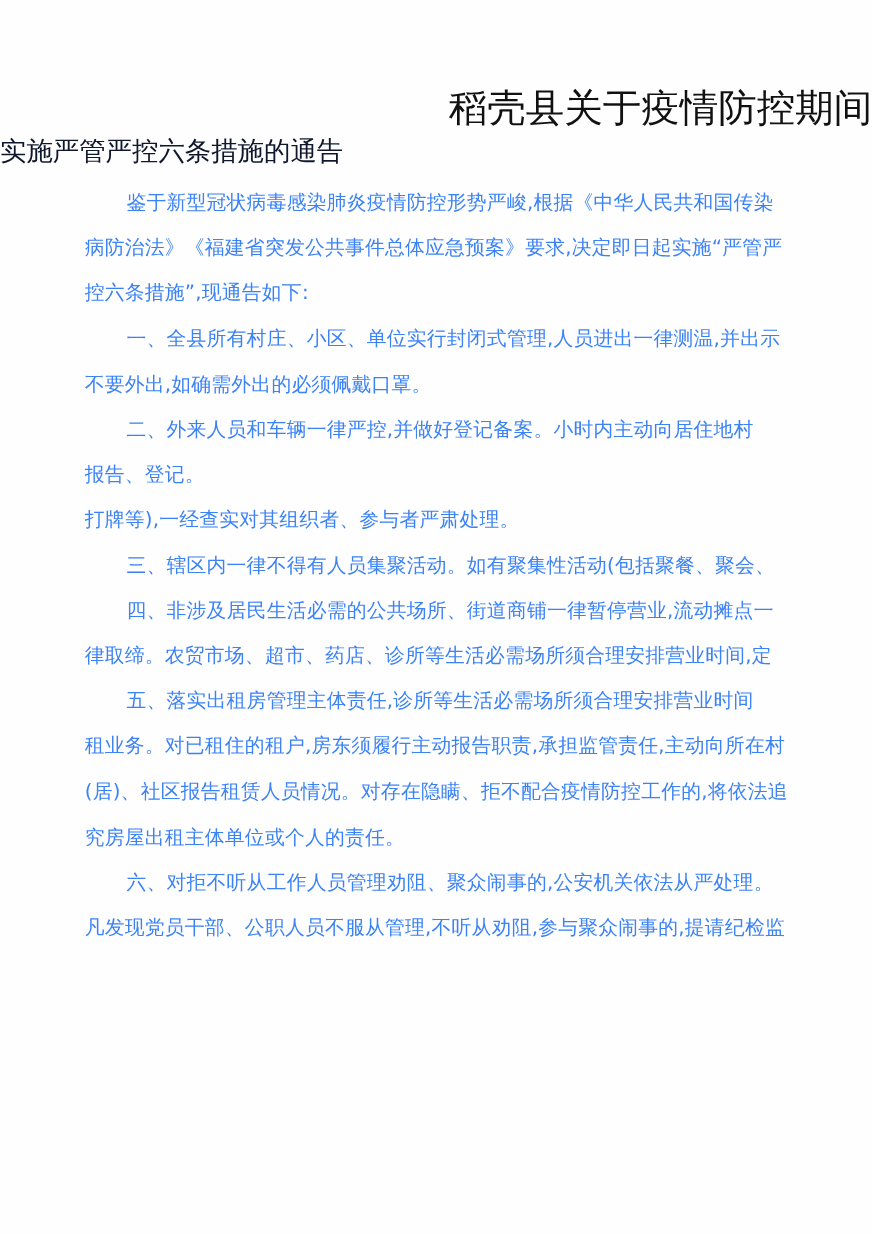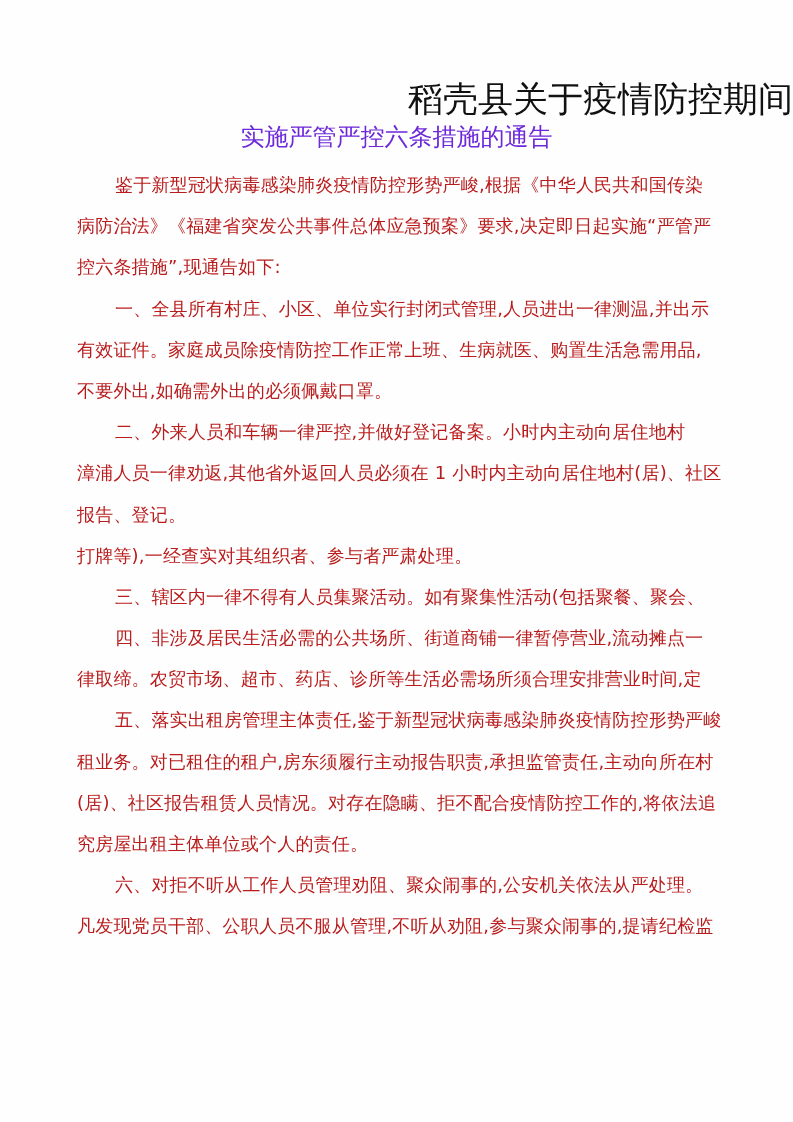--- a/index.html
+++ b/index.html
@@ -9,25 +9,25 @@
     background: #fefefe; color: #111111;
     font-family: "DejaVu Serif", "Liberation Serif", serif;
   }
   .title {
     position: absolute; left: 0; width: 793px; top: 62px;
     text-align: right; font-size: 35px; line-height: 50px; font-weight: normal;
     letter-spacing: 0px; color: #111; margin-top: 12px;
   }
   .subtitle {
     position: absolute; left: 0; width: 793px; top: 117px;
-    text-align: center; font-size: 24px; line-height: 40px; color: #6d28d9;
+    font-size: 24px; line-height: 40px; color: #0f172a;
   }
   .body {
     position: absolute; left: 77px; top: 164px; width: 650px;
-    font-size: 18px; color: #b91c1c;
+    font-size: 18px; color: #3b82f6;
   }
   .line {
     height: 41.2px; line-height: 41.2px; white-space: nowrap;
     font-family: "DejaVu Sans", "Liberation Sans", sans-serif;
     letter-spacing: 0.2px;
   }
   .line.indent { padding-left: 38px; }
 </style>
 </head>
 <body>
@@ -39,42 +39,40 @@
   <div class="body">
 
     <div>
       <div class="line indent">鉴于新型冠状病毒感染肺炎疫情防控形势严峻,根据《中华人民共和国传染</div>
       <div class="line">病防治法》《福建省突发公共事件总体应急预案》要求,决定即日起实施“严管严</div>
       <div class="line">控六条措施”,现通告如下:</div>
     </div>
 
     <div>
       <div class="line indent">一、全县所有村庄、小区、单位实行封闭式管理,人员进出一律测温,并出示</div>
-      <div class="line">有效证件。家庭成员除疫情防控工作正常上班、生病就医、购置生活急需用品,</div>
       <div class="line">不要外出,如确需外出的必须佩戴口罩。</div>
     </div>
 
     <div>
       <div class="line indent">二、外来人员和车辆一律严控,并做好登记备案。小时内主动向居住地村</div>
-      <div class="line">漳浦人员一律劝返,其他省外返回人员必须在 1 小时内主动向居住地村(居)、社区</div>
       <div class="line">报告、登记。</div>
     </div>
 
     <div>
       <div class="line">打牌等),一经查实对其组织者、参与者严肃处理。</div>
       <div class="line indent">三、辖区内一律不得有人员集聚活动。如有聚集性活动(包括聚餐、聚会、</div>
     </div>
 
     <div>
       <div class="line indent">四、非涉及居民生活必需的公共场所、街道商铺一律暂停营业,流动摊点一</div>
       <div class="line">律取缔。农贸市场、超市、药店、诊所等生活必需场所须合理安排营业时间,定</div>
     </div>
 
     <div>
-      <div class="line indent">五、落实出租房管理主体责任,鉴于新型冠状病毒感染肺炎疫情防控形势严峻</div>
+      <div class="line indent">五、落实出租房管理主体责任,诊所等生活必需场所须合理安排营业时间</div>
       <div class="line">租业务。对已租住的租户,房东须履行主动报告职责,承担监管责任,主动向所在村</div>
       <div class="line">(居)、社区报告租赁人员情况。对存在隐瞒、拒不配合疫情防控工作的,将依法追</div>
       <div class="line">究房屋出租主体单位或个人的责任。</div>
     </div>
 
     <div>
       <div class="line indent">六、对拒不听从工作人员管理劝阻、聚众闹事的,公安机关依法从严处理。</div>
       <div class="line">凡发现党员干部、公职人员不服从管理,不听从劝阻,参与聚众闹事的,提请纪检监</div>
     </div>
   </div>

